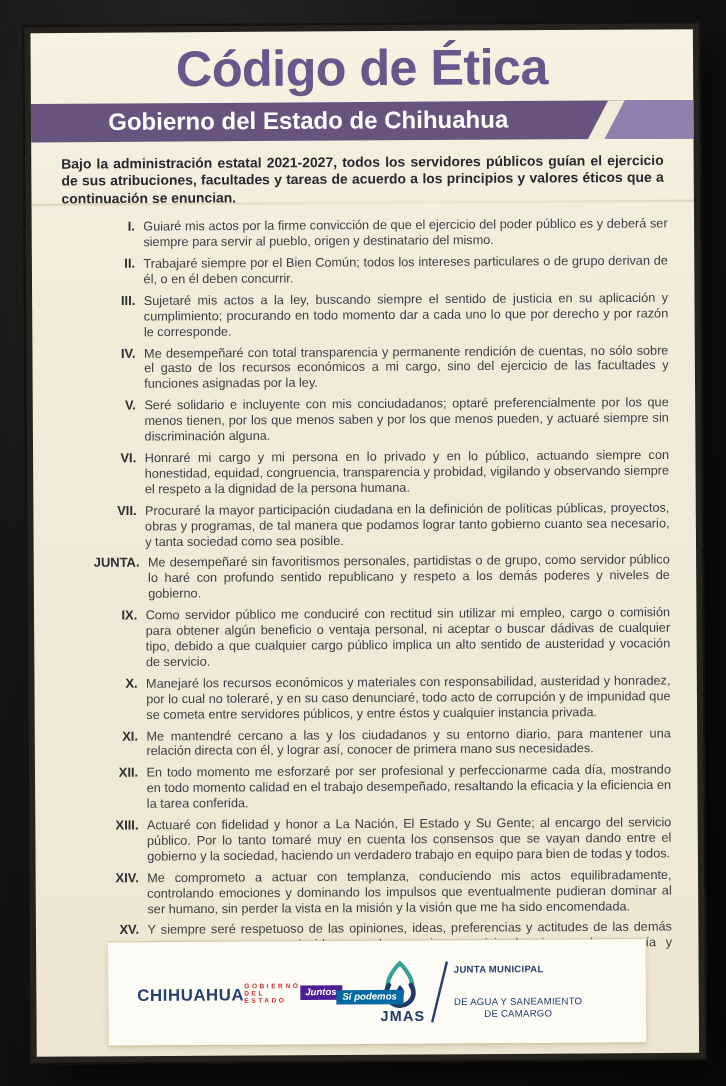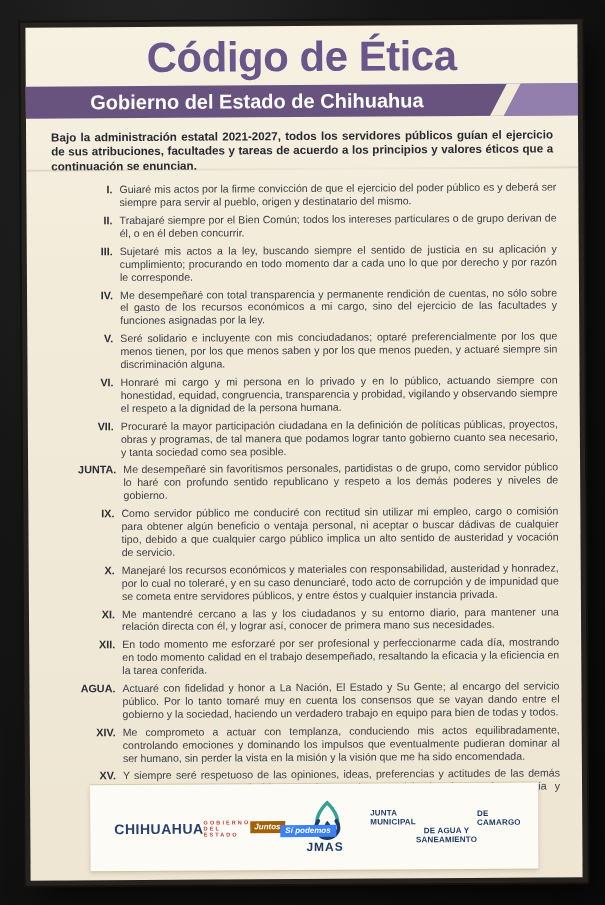--- a/index.html
+++ b/index.html
@@ -62,40 +62,40 @@
     box-shadow:0 1px 0 #cfc3a6, 0 -1px 0 rgba(190,175,140,.45), 0 2px 5px rgba(120,100,60,.25);
     display:flex;align-items:center;justify-content:space-between;
     padding:0 24px;box-sizing:border-box;
   }
   
   .gov{display:flex;flex-direction:row;align-items:center;width:130px;}
   .gov-name{font-size:14px;font-weight:bold;letter-spacing:.5px;color:#27406e;margin-top:2px;}
   .gov-sub{font-size:5.5px;font-weight:bold;letter-spacing:2.1px;color:#c13434;margin-top:1px;}
   .slogan{position:relative;margin-top:2px;height:15px;width:86px;}
   .slogan-juntos{
-    position:absolute;left:0;top:0;background:#a16207;color:#fff;
+    position:absolute;left:0;top:0;background:#4c1d95;color:#fff;
     font-size:8px;font-weight:bold;font-style:italic;padding:1px 5px 2px 4px;
   }
   .slogan-si{
-    position:absolute;left:30px;top:4px;background:#3b82f6;color:#fff;
+    position:absolute;left:30px;top:4px;background:#0369a1;color:#fff;
     font-size:8px;font-weight:bold;font-style:italic;padding:1px 6px 2px 5px;white-space:nowrap;
   }
   .period{
     font-size:28px;font-weight:bold;letter-spacing:.5px;color:#6e6140;
     text-shadow:0 1px 0 rgba(255,255,255,.5);
   }
   
   .jmas{display:flex;align-items:center;gap:9px;width:208px;}
-  .jmas-mark{display:flex;flex-direction:column;align-items:flex-start;width:48px;}
+  .jmas-mark{display:flex;flex-direction:column;align-items:flex-end;width:48px;}
   .jmas-acronym{font-size:12px;font-weight:bold;letter-spacing:1px;color:#1d3b66;margin-top:-2px;}
   .jmas-slash{width:2px;height:52px;background:#2c3f6b;transform:rotate(14deg);margin:0 2px;}
-  .jmas-text{display:flex;flex-direction:row;justify-content:center;}
+  .jmas-text{display:flex;flex-direction:column;justify-content:center;}
   .jmas-l1{font-size:8px;font-weight:600;color:#23406b;letter-spacing:.2px;}
-  .jmas-l2{font-size:8px;font-weight:bold;color:#1d3b66;letter-spacing:.2px;margin-top:18px;text-align:center;}
-  .jmas-l3{font-size:8px;font-weight:bold;color:#1d3b66;letter-spacing:.2px;margin-top:1px;}
+  .jmas-l2{font-size:8px;font-weight:normal;color:#1d3b66;letter-spacing:.2px;margin-top:18px;text-align:center;}
+  .jmas-l3{font-size:8px;font-weight:normal;color:#1d3b66;letter-spacing:.2px;margin-top:1px;text-align:center;}
 </style>
 </head>
 <body>
 
 <div class="photo">
   <div class="paper">
 
     <div class="title">Código de Ética</div>
 
     <div class="band">
@@ -162,21 +162,21 @@
           <span class="num">XI.</span>
           <span class="txt">Me mantendré cercano a las y los ciudadanos y su entorno diario, para mantener una relación directa con él, y lograr así, conocer de primera mano sus necesidades.</span>
         </li>
 
         <li class="item">
           <span class="num">XII.</span>
           <span class="txt">En todo momento me esforzaré por ser profesional y perfeccionarme cada día, mostrando en todo momento calidad en el trabajo desempeñado, resaltando la eficacia y la eficiencia en la tarea conferida.</span>
         </li>
 
         <li class="item">
-          <span class="num">AGUA.</span>
+          <span class="num">XIII.</span>
           <span class="txt">Actuaré con fidelidad y honor a La Nación, El Estado y Su Gente; al encargo del servicio público. Por lo tanto tomaré muy en cuenta los consensos que se vayan dando entre el gobierno y la sociedad, haciendo un verdadero trabajo en equipo para bien de todas y todos.</span>
         </li>
 
         <li class="item">
           <span class="num">XIV.</span>
           <span class="txt">Me comprometo a actuar con templanza, conduciendo mis actos equilibradamente, controlando emociones y dominando los impulsos que eventualmente pudieran dominar al ser humano, sin perder la vista en la misión y la visión que me ha sido encomendada.</span>
         </li>
 
         <li class="item">
           <span class="num">XV.</span>

